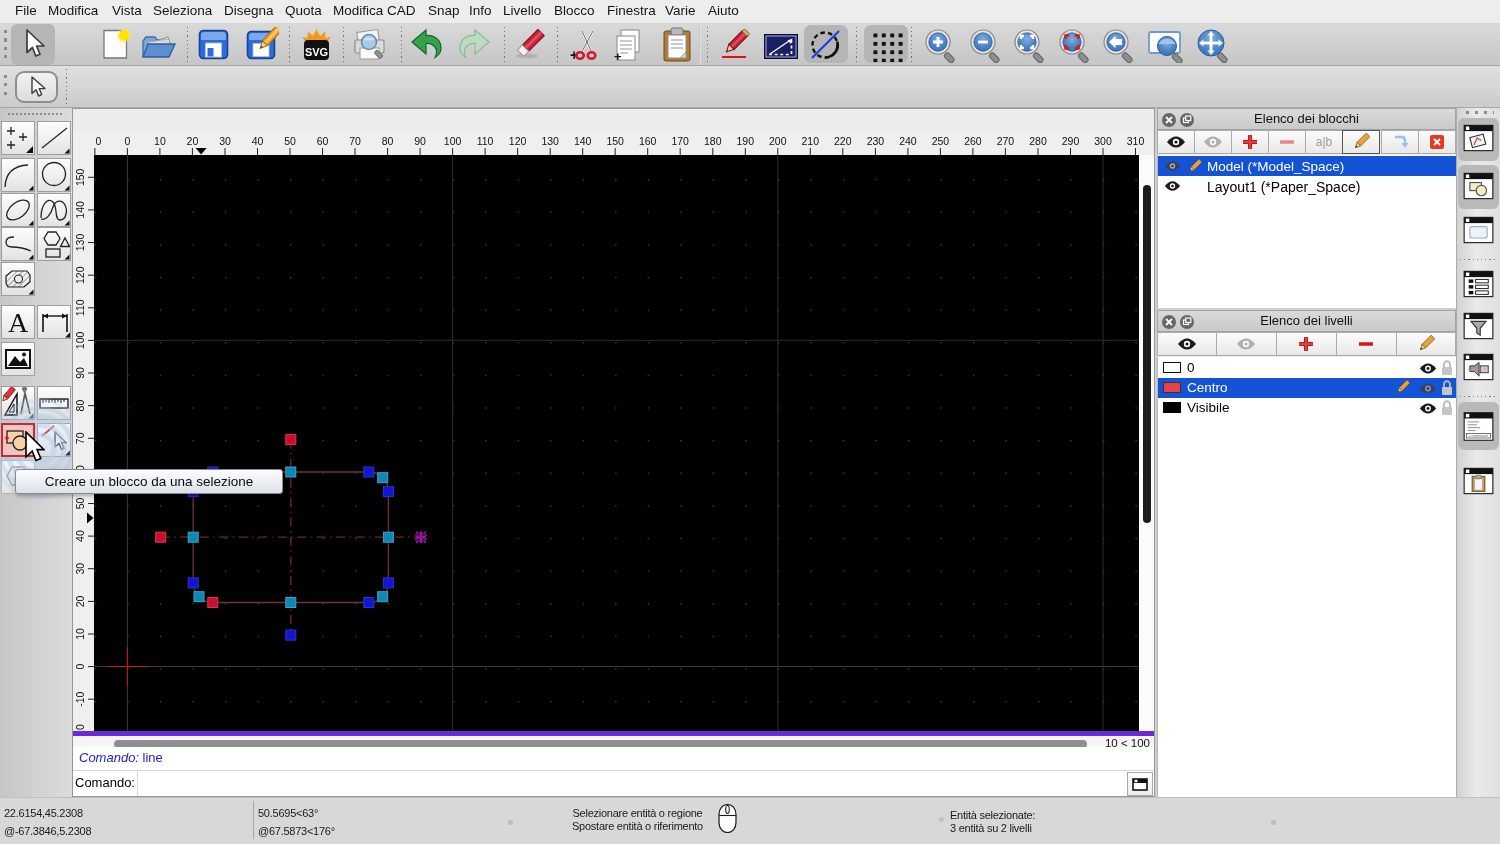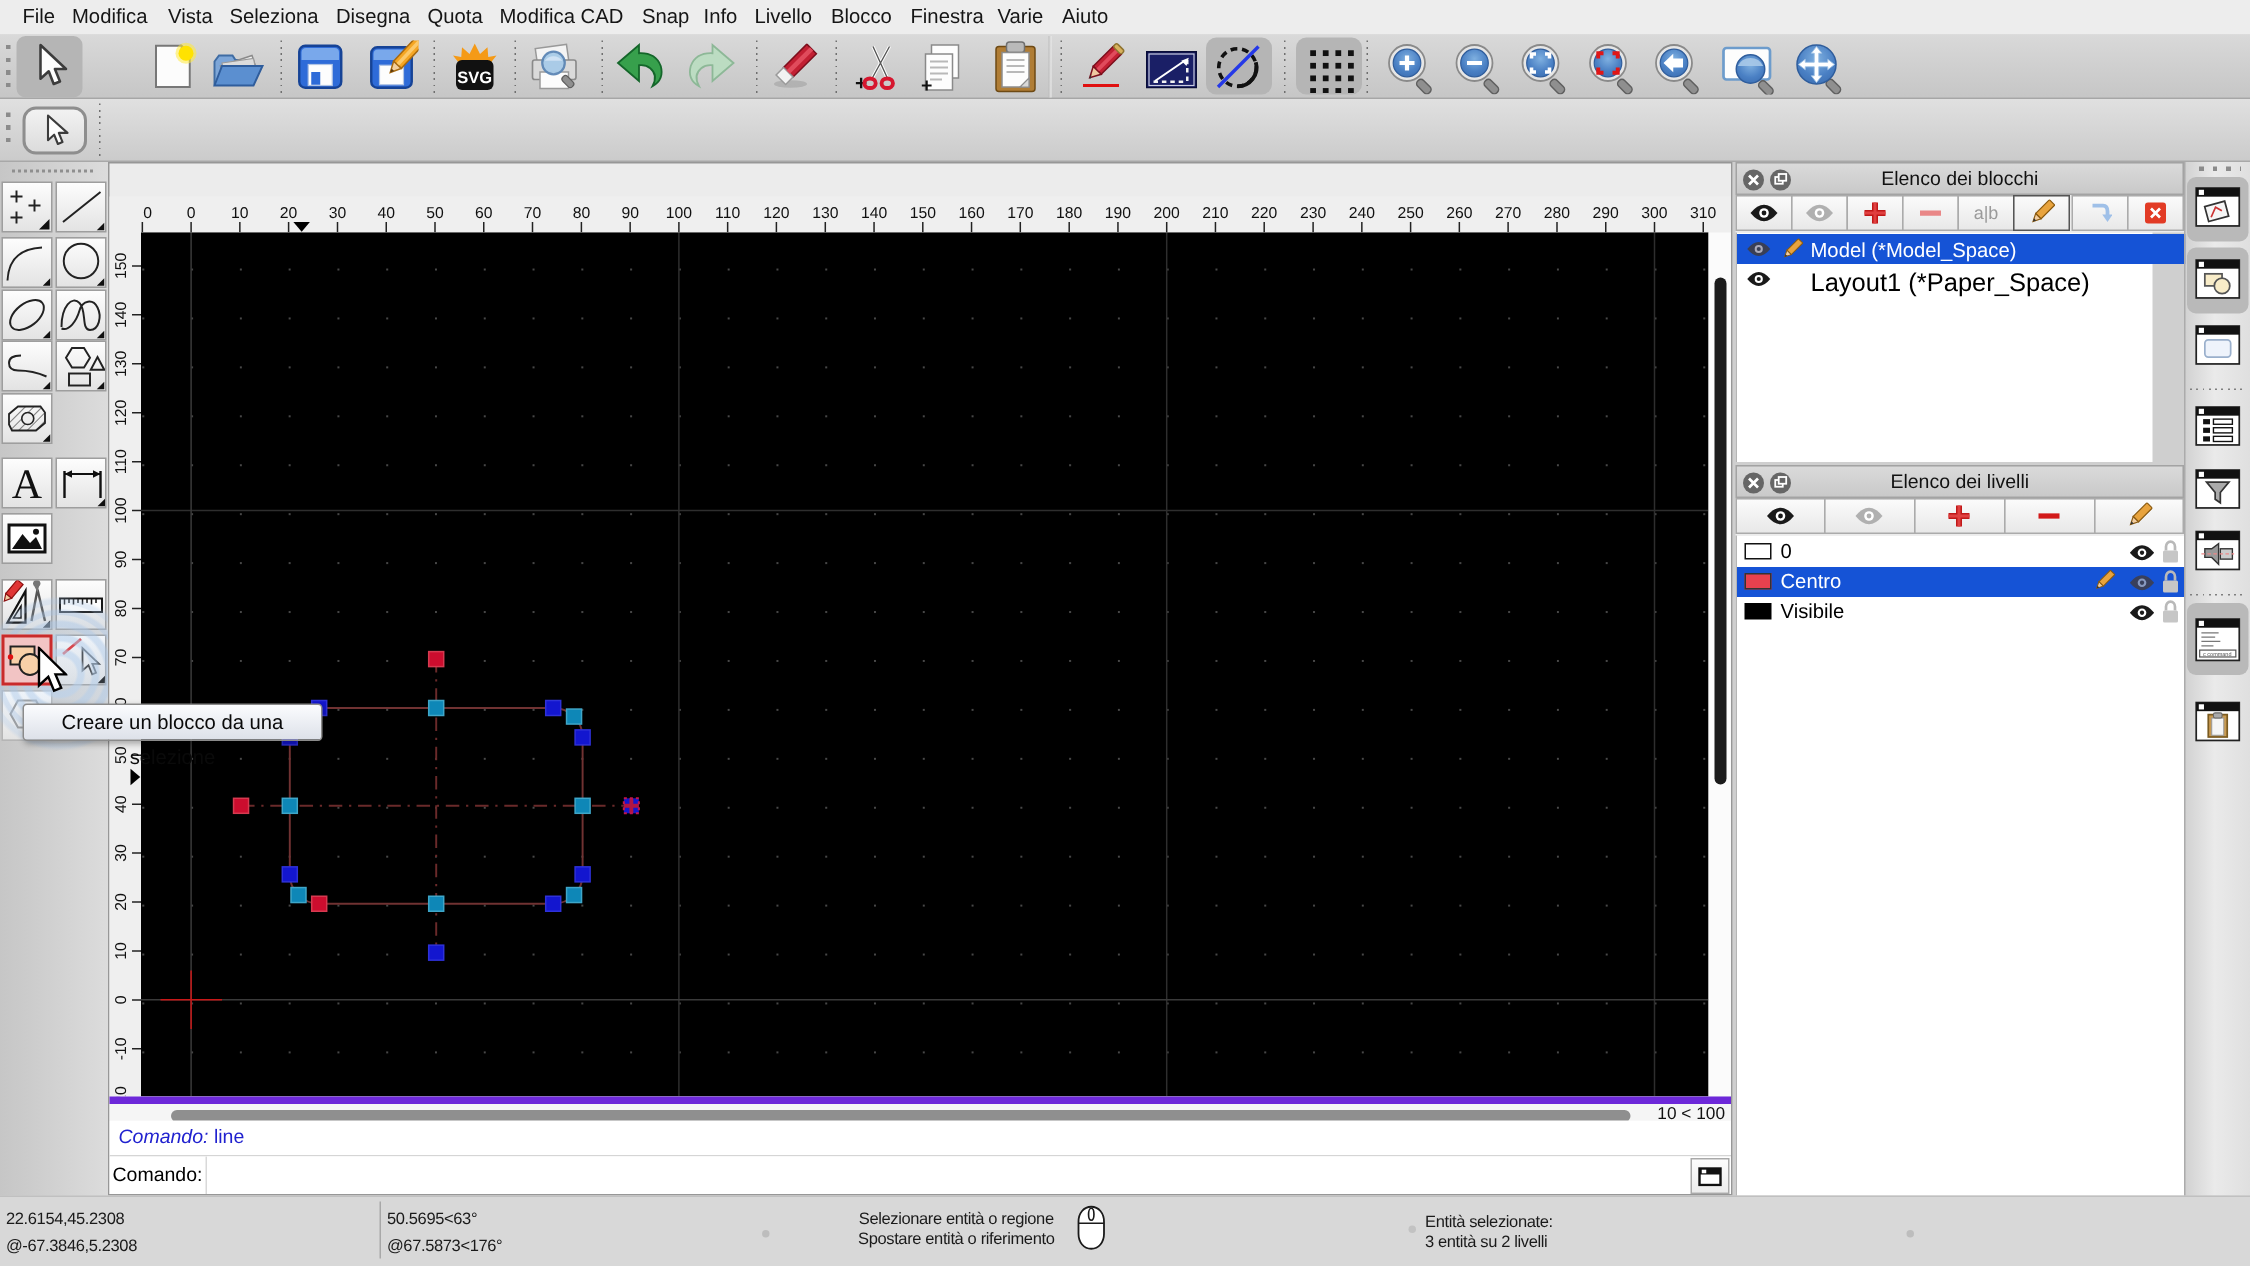--- a/index.html
+++ b/index.html
@@ -30,21 +30,21 @@
 #hthumb { left:41px; top:3.5px; width:973px; height:8px; background:#8f8f8f; border-radius:4px; }
 #gridlabel { right:4px; top:1px; font-size:11.5px; color:#111; position:absolute; }
 #cmdhist { left:0; top:638px; width:1081px; height:24px; background:#fff; border-bottom:1px solid #d5d5d5; font-size:13px; }
 #cmdinput { left:0; top:662px; width:1081px; height:25px; background:#fff; font-size:13px; }
 
 .paneltitle { background:linear-gradient(#dadada,#c9c9c9); border:1px solid #a3a3a3; text-align:center; font-size:13px; color:#111; line-height:20px; }
 .panelbtn { position:absolute; top:0; height:24px; background:linear-gradient(#fbfbfb,#e8e8e8); border:1px solid #ababab; }
 
 #statusbar { left:0; top:797px; width:1500px; height:47px; border-top:1px solid #c0c0c0; background:#d8d8d8; font-size:11px; color:#1a1a1a; letter-spacing:-0.25px; }
 
-#tooltip { left:15px; top:469px; width:200px; height:25px; background:linear-gradient(#fbfcfe,#dde1e9); border:1px solid #8a8a8a; border-radius:3px; font-size:13.5px; color:#0a0a0a; text-align:center; line-height:23px; box-shadow:1px 2px 4px rgba(0,0,0,.3); z-index:60; }
+#tooltip { left:15px; top:469px; width:268px; height:25px; background:linear-gradient(#fbfcfe,#dde1e9); border:1px solid #8a8a8a; border-radius:3px; font-size:13.5px; color:#0a0a0a; text-align:center; line-height:23px; box-shadow:1px 2px 4px rgba(0,0,0,.3); z-index:60; }
 .lrow { left:0; width:298px; height:20px; font-size:13.5px; color:#000; }
 .dbtn { left:6px; width:31px; height:30px; }
 .dbtn svg { position:absolute; left:0; top:0; }
 .dpbg { left:1px; width:41px; background:#b9b9b9; border-radius:6px; }
 #glow { left:-18px; top:283px; width:116px; height:116px; border-radius:50%; z-index:55;
 background:radial-gradient(circle,
  rgba(185,210,238,0.20) 0 13%, rgba(185,210,238,0.65) 15% 19%, rgba(185,210,238,0.22) 21% 25%,
  rgba(178,205,235,0.60) 27% 31%, rgba(178,205,235,0.20) 33% 36%,
  rgba(172,200,232,0.55) 38% 42%, rgba(172,200,232,0.16) 44% 47%,
  rgba(168,196,230,0.45) 48% 51%, rgba(168,196,230,0.12) 53% 56%,
@@ -607,37 +607,37 @@
   </div>
   <div class="abs paneltitle" style="left:0;top:0;width:299px;height:22px">Elenco dei blocchi
     <svg class="abs" style="left:3px;top:3px" width="36" height="16" viewBox="0 0 36 16">
         <circle cx="8" cy="8" r="7" fill="#666"></circle>
         <path d="M5,5 L11,11 M11,5 L5,11" stroke="#fff" stroke-width="1.8"></path>
         <circle cx="26" cy="8" r="7" fill="#666"></circle>
         <rect x="22.5" y="6" width="5" height="4.5" fill="none" stroke="#fff" stroke-width="1.2"></rect>
         <rect x="24.8" y="4" width="5" height="4.5" fill="#666" stroke="#fff" stroke-width="1.2"></rect>
       </svg>
   </div>
-  <div class="abs" style="left:0;top:47px;width:278px;height:153px;background:#fff;border-left:1px solid #b5b5b5">
+  <div class="abs" style="left:0;top:47px;width:299px;height:153px;background:#fff;border-left:1px solid #b5b5b5">
     <div class="abs" style="left:0;top:1px;width:299px;height:20px;background:#1553d6;color:#fff;font-size:13.5px">
       <svg class="abs" style="left:6px;top:4px" width="17" height="12" viewBox="0 0 20 14">
           <path d="M1,7 Q10,-4 19,7 Q10,18 1,7 Z" fill="#3a3f55"></path>
           <circle cx="10" cy="7" r="3.2" fill="#aab"></circle>
           <circle cx="10" cy="7" r="1.6" fill="#3a3f55"></circle>
         </svg>
       <svg class="abs" style="left:29px;top:3px" width="15" height="15" viewBox="0 0 18 18">
           <g transform="rotate(45 9 9)">
             <rect x="6.5" y="-1" width="5" height="13" fill="#e8a33d" stroke="#8a5a10" stroke-width=".8"></rect>
             <path d="M6.5,12 L11.5,12 L9,17 Z" fill="#f2cda0" stroke="#8a5a10" stroke-width=".8"></path>
             <path d="M8,15 L10,15 L9,17 Z" fill="#333"></path>
           </g>
         </svg>
       <span class="abs" style="left:49px;top:3px">Model (*Model_Space)</span>
     </div>
-    <div class="abs" style="left:0;top:21px;width:299px;height:20px;color:#000;font-size:17px">
+    <div class="abs" style="left:0;top:21px;width:299px;height:20px;color:#000;font-size:14px">
       <svg class="abs" style="left:6px;top:4px" width="17" height="12" viewBox="0 0 20 14">
           <path d="M1,7 Q10,-4 19,7 Q10,18 1,7 Z" fill="#1a1a1a"></path>
           <circle cx="10" cy="7" r="3.2" fill="#fff"></circle>
           <circle cx="10" cy="7" r="1.6" fill="#1a1a1a"></circle>
         </svg>
       <span class="abs" style="left:49px;top:3px">Layout1 (*Paper_Space)</span>
     </div>
   </div>
 
   <div class="abs paneltitle" style="left:0;top:202px;width:299px;height:22px">Elenco dei livelli

